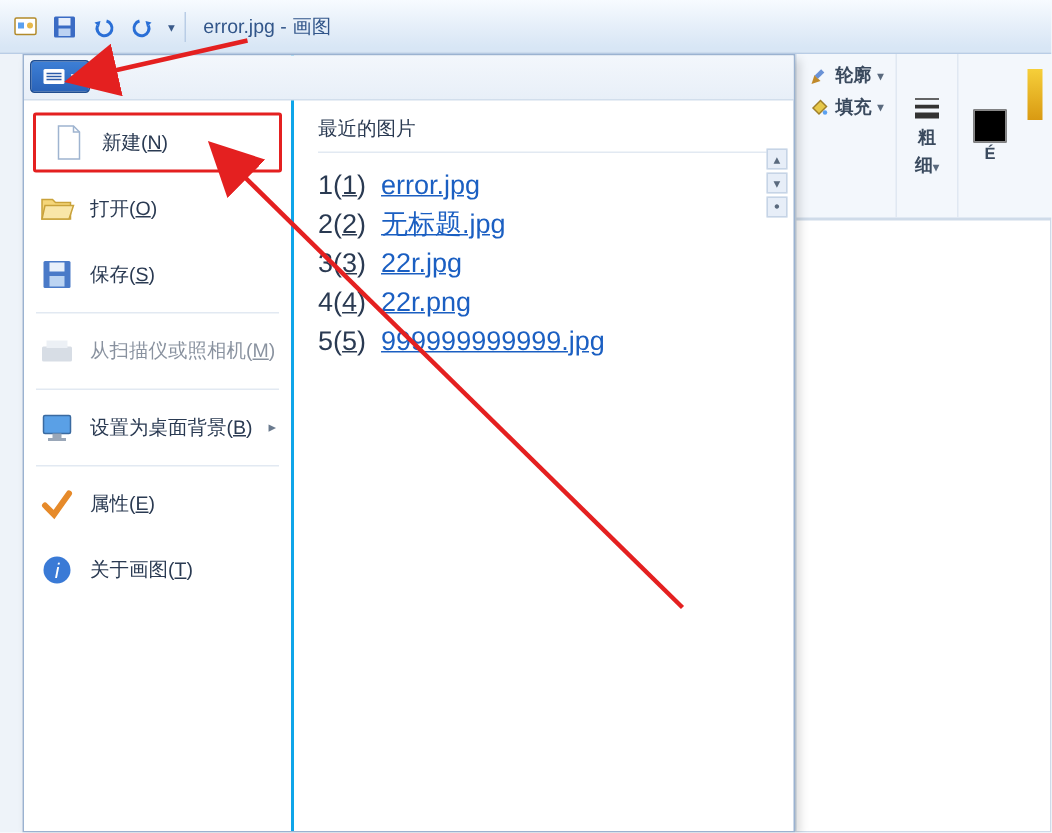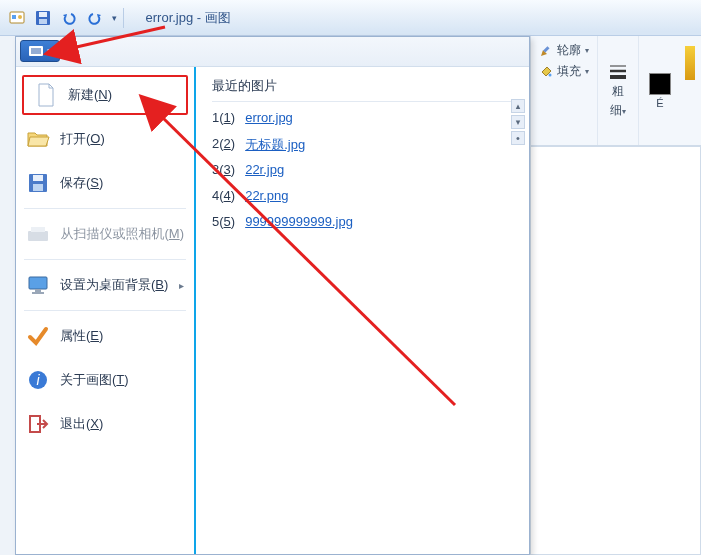--- a/index.html
+++ b/index.html
@@ -16,31 +16,32 @@
   }
   .qat-btn {
     width: 22px; height: 22px;
     display: flex; align-items: center; justify-content: center;
     border-radius: 3px;
     font-size: 12px;
   }
   .qat-btn svg { display:block; }
   .qat-sep { width:1px; height:20px; background:#b9cde6; margin:0 2px; }
   .title-caret { font-size: 9px; color:#3a5a8a; margin-left:2px; }
-  .title-text { font-size: 13px; color:#32568a; margin-left:16px; }
+  .title-text { font-size: 13px; color:#32568a; margin-left:6px; }
 
   
   .ribbon-right {
     position:absolute; top:36px; right:0; left:530px;
     height:110px;
     background:#f3f7fc;
     border-left:1px solid #cfdbe9;
     border-bottom:1px solid #cfdbe9;
     display:flex;
     overflow:hidden;
+    font-weight:bold;
   }
   .rib-col { display:flex; flex-direction:column; padding:6px 8px; gap:4px; border-right:1px solid #e0e8f2; }
   .rib-item { display:flex; align-items:center; gap:4px; font-size:12px; color:#3a4a5e; }
   .rib-item svg { flex-shrink:0; }
   .rib-caret { font-size:8px; color:#5a6a7e; }
   .rib-bigcol { display:flex; flex-direction:column; align-items:center; justify-content:center; padding:6px 10px; font-size:12px; color:#3a4a5e; gap:2px; border-right:1px solid #e0e8f2;}
   .color-swatch { width:22px; height:22px; background:#000; border:1px solid #888; }
   .gold-swatch { width:10px; height:34px; background:linear-gradient(#f6cf3a,#d99a12); margin-top:6px;}
 
   
@@ -114,24 +115,24 @@
     padding:12px 14px 19px 16px;
     padding-top:40px;
   }
   .fm-right-title {
     font-size:13px; color:#2a3a52; font-weight:500;
     padding-bottom:6px;
     border-bottom:1px solid #e2e9f2;
     margin-bottom:8px;
   }
   .recent-item {
-    display:flex; align-items:flex-start;
+    display:flex; align-items:center;
     gap:10px;
     height:26px;
-    font-size:13px;
+    font-size:18px;
     color:#1b5fc2;
     cursor:pointer;
     white-space:nowrap; overflow:hidden; text-overflow:ellipsis;
   }
   .recent-item .idx { color:#2a3a52; }
   .recent-item .idx u { text-decoration:underline; }
   .recent-item .fname { text-decoration:underline; overflow:hidden; text-overflow:ellipsis; }
 
   .fm-right-scroll {
     position:absolute; top:62px; right:4px;
@@ -268,21 +269,21 @@
             <rect x="6" y="12" width="10" height="7" fill="#bcd4f2"></rect>
           </svg>
       </span>
       <span><span>保存</span>(<u>S</u>)</span>
     </div>
 
 
     <div class="fm-sep"></div>
 
 
-    <div class="fm-item" style="opacity:0.55;justify-content:space-between;">
+    <div class="fm-item" style="opacity:0.55;">
       <span class="ico">
         <svg width="24" height="18" viewBox="0 0 24 18">
             <rect x="2" y="6" width="20" height="10" rx="1" fill="#b8c2d0"></rect>
             <rect x="5" y="2" width="14" height="5" fill="#dde4ee"></rect>
           </svg>
       </span>
       <span><span>从扫描仪或照相机</span>(<u>M</u>)</span>
     </div>
 
     <div class="fm-sep"></div>
@@ -313,29 +314,20 @@
     <div class="fm-item">
       <span class="ico">
         <svg width="22" height="22" viewBox="0 0 22 22">
             <circle cx="11" cy="11" r="9" fill="#3a7ad6"></circle>
             <text x="11" y="16" text-anchor="middle" fill="#fff" font-size="14" font-family="serif" font-style="italic">i</text>
           </svg>
       </span>
       <span><span>关于画图</span>(<u>T</u>)</span>
     </div>
 
-    <div class="fm-item">
-      <span class="ico">
-        <svg width="22" height="22" viewBox="0 0 22 22">
-            <rect x="3" y="3" width="10" height="16" fill="none" stroke="#c44a4a" stroke-width="2"></rect>
-            <path d="M10 11 H20 M16 7 L20 11 L16 15" fill="none" stroke="#c44a4a" stroke-width="2"></path>
-          </svg>
-      </span>
-      <span><span>退出</span>(<u>X</u>)</span>
-    </div>
   </div>
 
   <div class="fm-right" style="position:relative;">
     <div class="fm-right-title">最近的图片</div>
 
     <div class="recent-item">
       <span class="idx"><span>1</span>(<u>1</u>)</span>
       <span class="fname">error.jpg</span>
     </div>
     <div class="recent-item">

